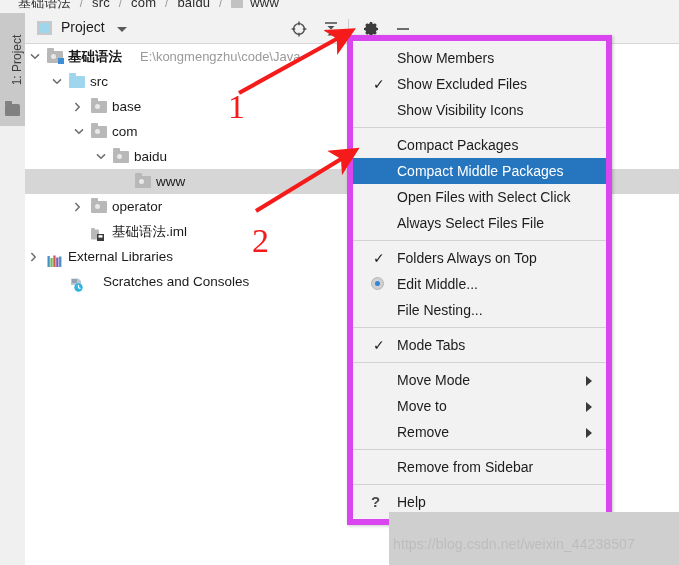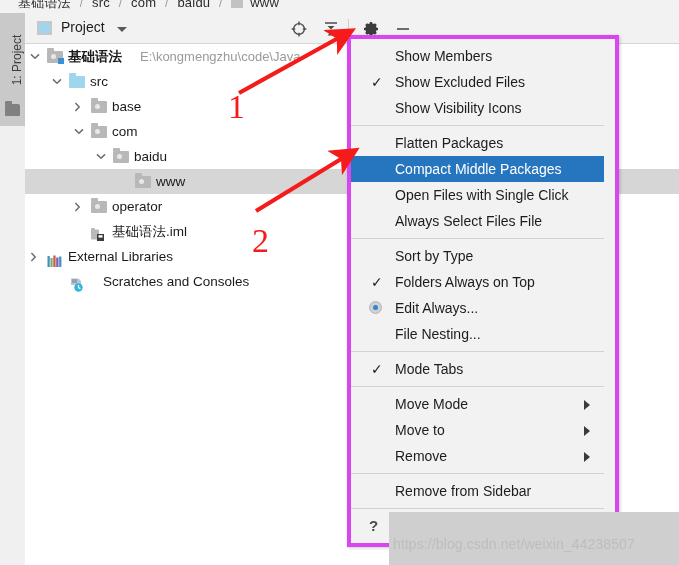--- a/index.html
+++ b/index.html
@@ -99,23 +99,23 @@
   .f-blue{position:absolute;left:0;top:2px;width:16px;height:12px;background:#9fd6ee;border-radius:1px;}
   .f-blue:before{content:"";position:absolute;left:0;top:-3px;width:7px;height:3px;background:#9fd6ee;border-radius:1px 1px 0 0;}
 
   .ico-iml{position:absolute;left:0;top:1px;width:15px;height:14px;}
   .ico-lib{position:absolute;left:0;top:2px;width:15px;height:13px;}
   .ico-scr{position:absolute;left:0;top:1px;width:16px;height:15px;}
 
   
   .menu{
     position:absolute;left:347px;top:35px;width:253px;
-    background:#f2f2f2;border:4px solid #d946ef;
+    background:#f2f2f2;border:6px solid #d946ef;
     box-shadow:1px 1px 3px rgba(0,0,0,.22);
-    padding:4px 11px 4px 0;
+    padding:4px 0 4px 0;
   }
   .mi{
     position:relative;height:26px;line-height:26px;
     padding-left:44px;padding-right:12px;font-size:14px;color:#1c1c1c;
     white-space:nowrap;
   }
   .mi.hl{background:#2675bf;color:#ffffff;}
   .mi .check{
     position:absolute;left:20px;top:0;font-size:14px;color:#1c1c1c;
   }
@@ -340,28 +340,27 @@
           <span class="lbl" style="left:78px;">Scratches and Consoles</span>
         </div>
       </div>
   </div>
 
   <div class="menu" id="menu">
       <div class="mi"><span>Show Members</span></div>
       <div class="mi"><span class="check">✓</span><span>Show Excluded Files</span></div>
       <div class="mi"><span>Show Visibility Icons</span></div>
       <div class="msep"></div>
-      <div class="mi"><span>Flatten Packages</span></div>
+      <div class="mi"><span>Compact Packages</span></div>
       <div class="mi hl"><span>Compact Middle Packages</span></div>
-      <div class="mi"><span>Open Files with Single Click</span></div>
+      <div class="mi"><span>Open Files with Select Click</span></div>
       <div class="mi"><span>Always Select Files File</span></div>
       <div class="msep"></div>
-      <div class="mi"><span>Sort by Type</span></div>
       <div class="mi"><span class="check">✓</span><span>Folders Always on Top</span></div>
-      <div class="mi"><span class="radio"></span><span>Edit Always...</span></div>
+      <div class="mi"><span class="radio"></span><span>Edit Middle...</span></div>
       <div class="mi"><span>File Nesting...</span></div>
       <div class="msep"></div>
       <div class="mi"><span class="check">✓</span><span>Mode Tabs</span></div>
       <div class="msep"></div>
       <div class="mi"><span>Move Mode</span><span class="arrow"></span></div>
       <div class="mi"><span>Move to</span><span class="arrow"></span></div>
       <div class="mi"><span>Remove</span><span class="arrow"></span></div>
       <div class="msep"></div>
       <div class="mi"><span>Remove from Sidebar</span></div>
       <div class="msep"></div>

